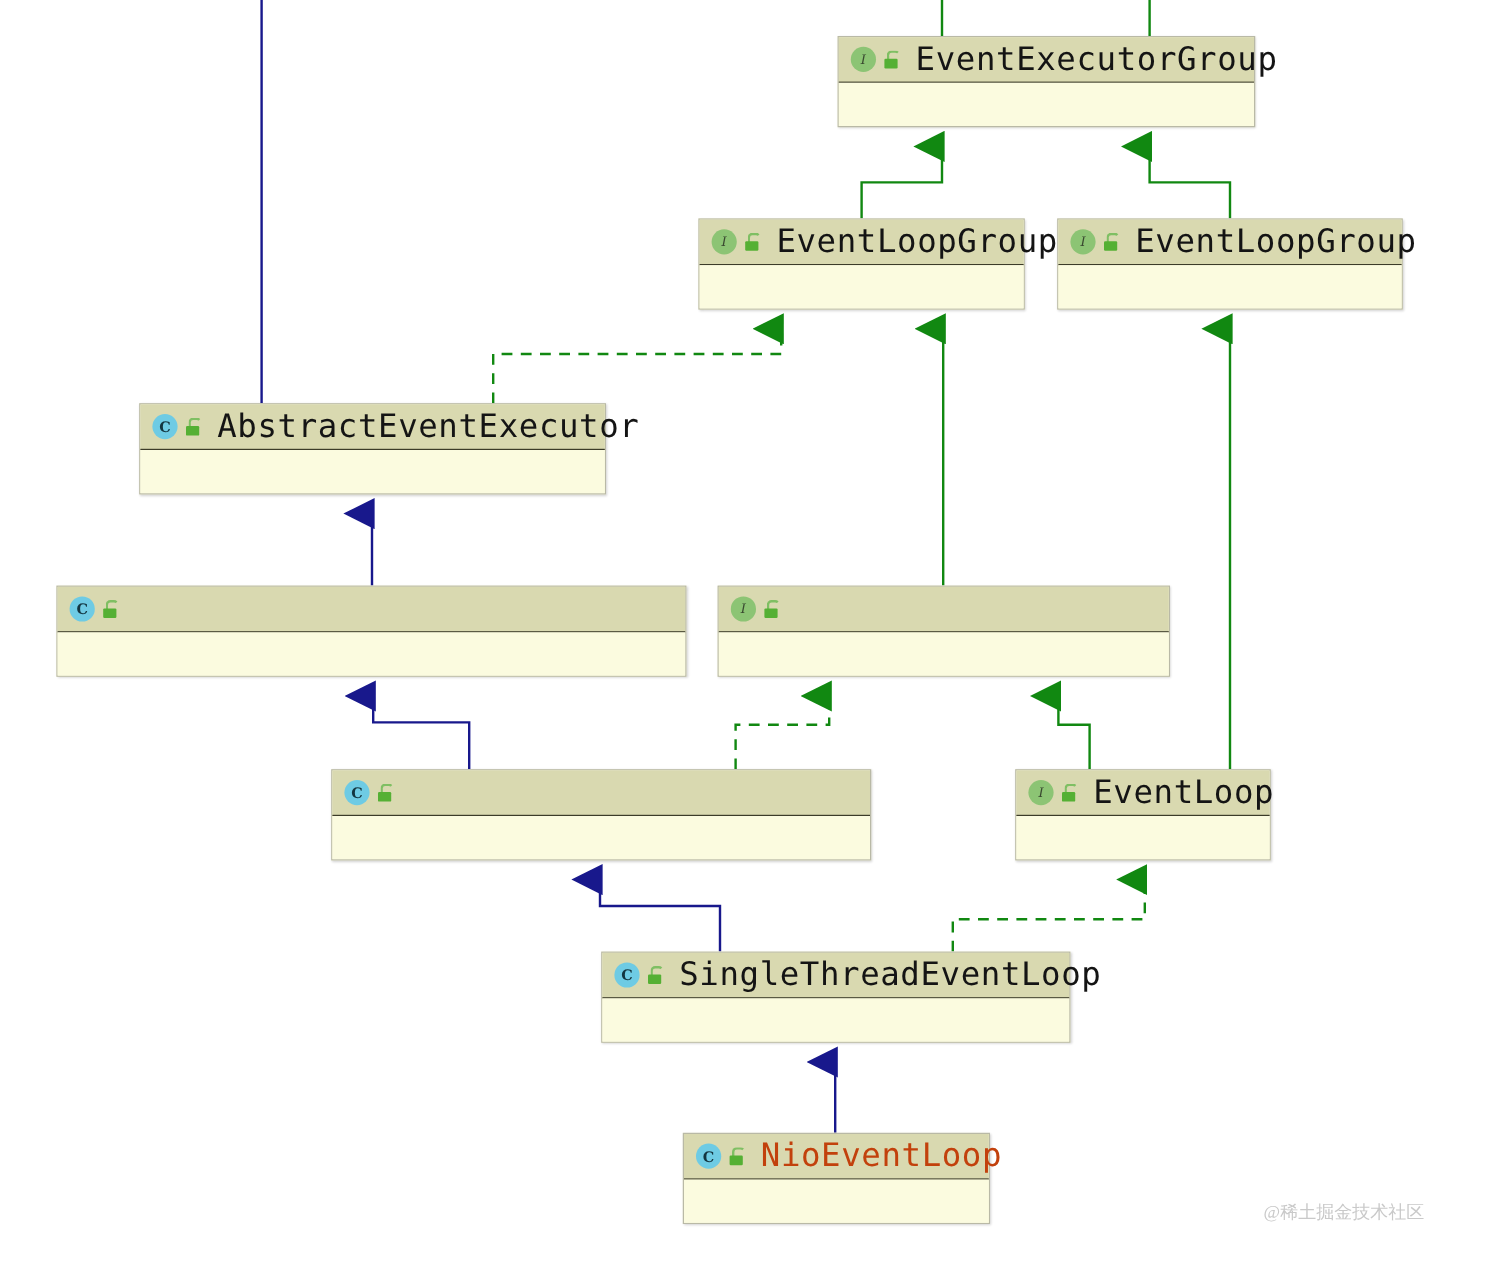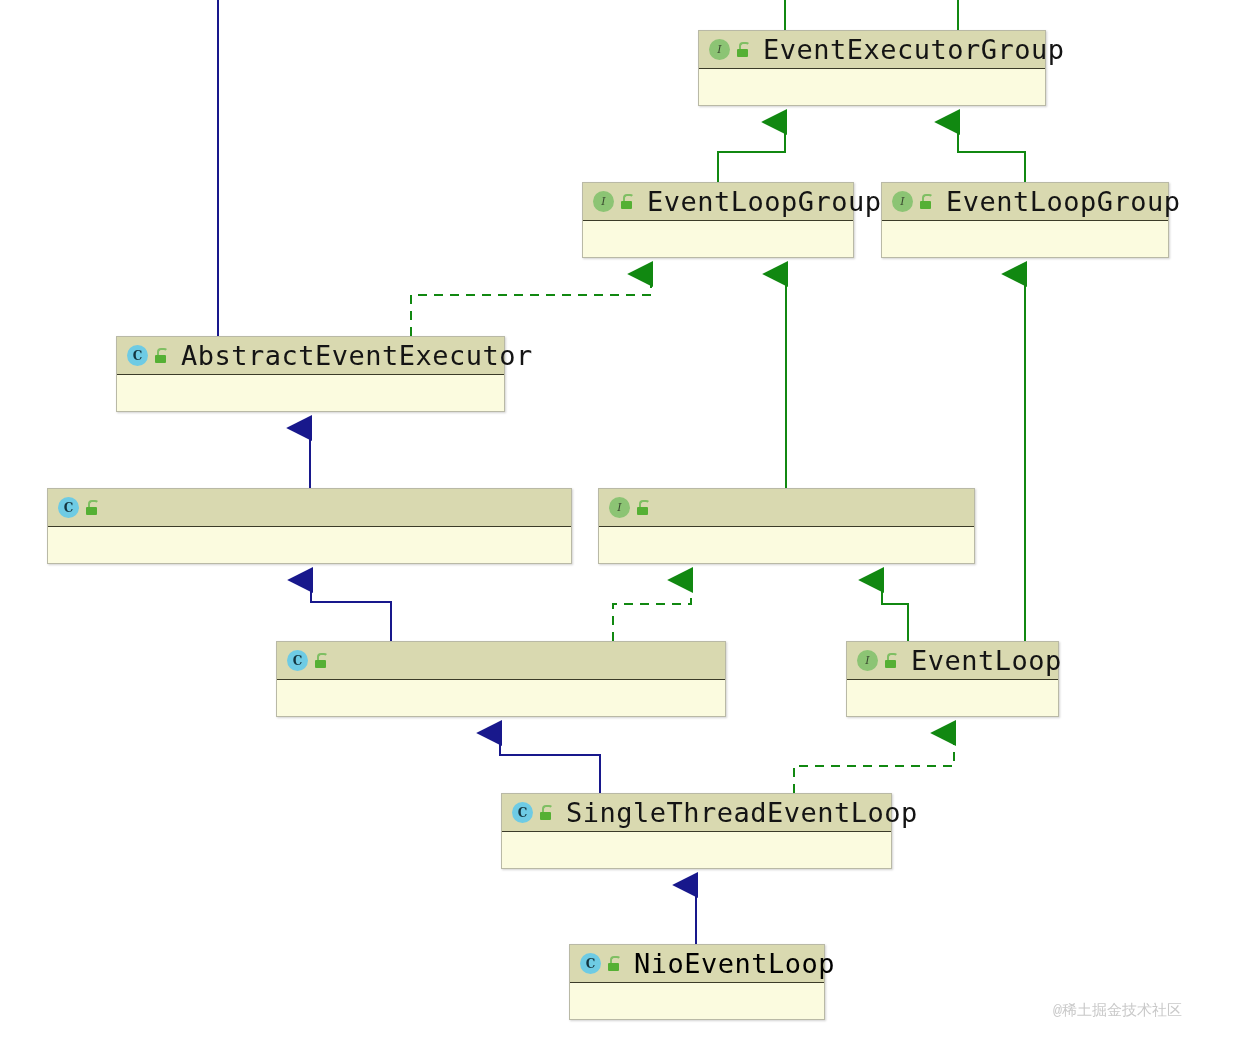--- a/index.html
+++ b/index.html
@@ -100,25 +100,25 @@
   }
   .uml-title {
     margin-left: 12px;
     font-family: "DejaVu Sans Mono", "Liberation Mono", monospace;
     font-size: 27px;
     letter-spacing: 0.5px;
     color: #141414;
     white-space: nowrap;
   }
   .uml-title.hl {
-    color: #000000;
+    color: #c2410c;
   }
   .watermark {
     position: absolute;
-    font-family: Liberation Mono, monospace;
+    font-family: Liberation Serif, serif;
     font-size: 15px;
     color: #c9c9c9;
     white-space: nowrap;
   }
 </style>
 </head>
 <body>
 
 <div id="canvas">
 

